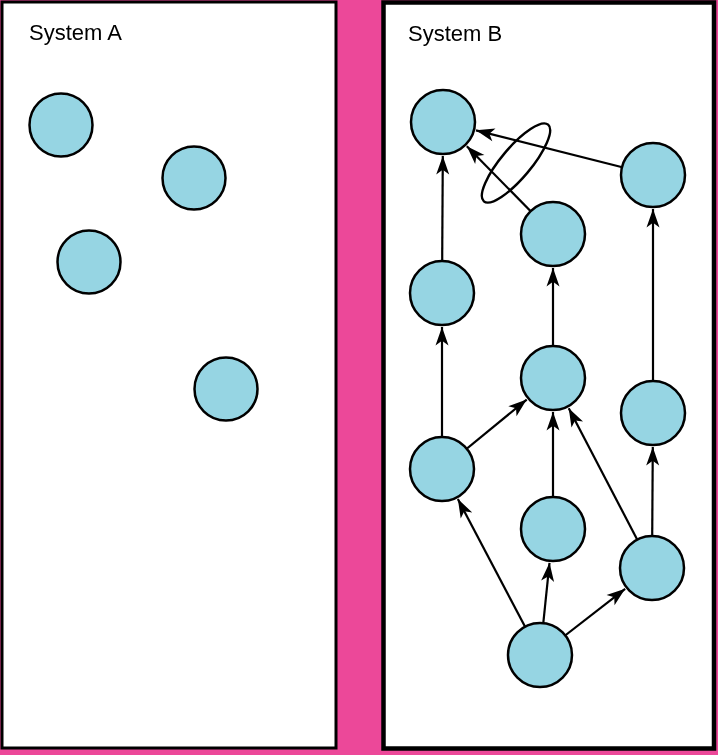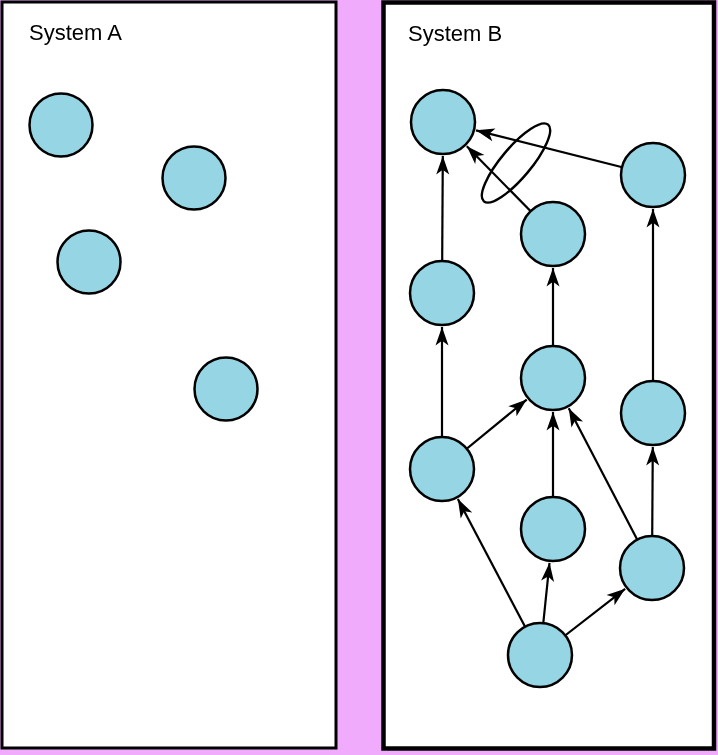--- a/index.html
+++ b/index.html
@@ -5,21 +5,21 @@
   html, body {
     margin: 0;
     padding: 0;
     background: #ffffff;
     font-family: "Liberation Sans", sans-serif;
   }
   .stage {
     position: relative;
     width: 718px;
     height: 755px;
-    background: #f0abfc;
+    background: #ec4899;
     overflow: hidden;
   }
   .panel-title {
     font-family: "Liberation Sans", sans-serif;
     font-size: 22px;
     fill: #000000;
   }
 </style>
 </head>
 <body>

